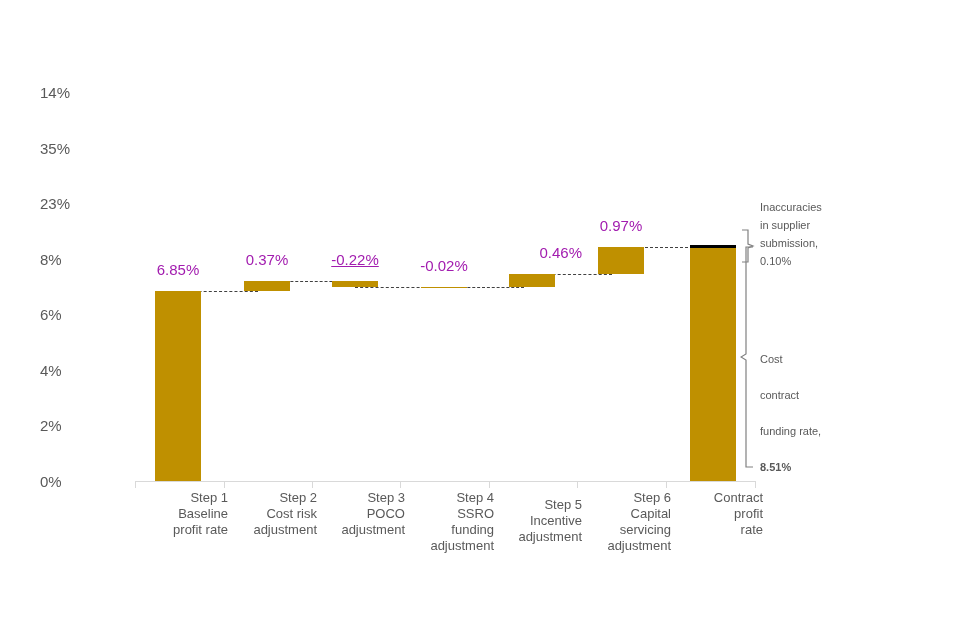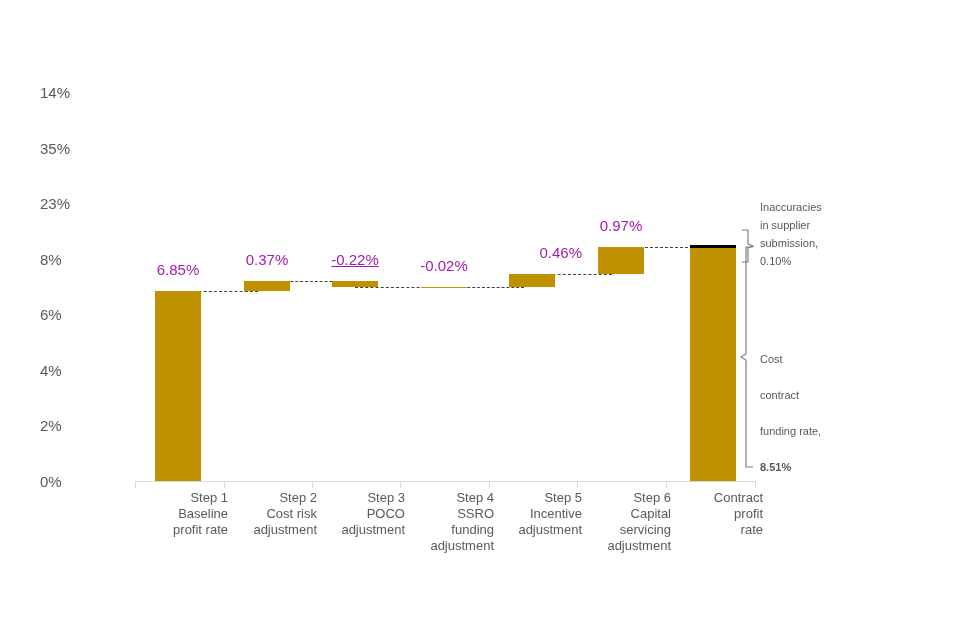--- a/index.html
+++ b/index.html
@@ -162,21 +162,21 @@
   <div class="cat-label" style="left:217px; width:100px;">Step 2
 Cost risk
 adjustment</div>
   <div class="cat-label" style="left:305px; width:100px;">Step 3
 POCO
 adjustment</div>
   <div class="cat-label" style="left:394px; width:100px;">Step 4
 SSRO
 funding
 adjustment</div>
-  <div class="cat-label" style="left:482px; width:100px;">Step 5
+  <div class="cat-label" style="left:482px; width:100px;margin-top:7px;">Step 5
 Incentive
 adjustment</div>
   <div class="cat-label" style="left:571px; width:100px;">Step 6
 Capital
 servicing
 adjustment</div>
   <div class="cat-label" style="left:663px; width:100px;">Contract
 profit
 rate</div>
 

